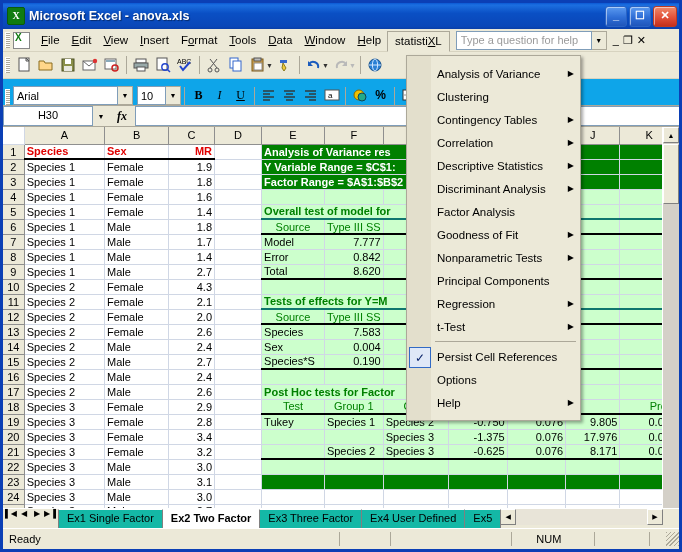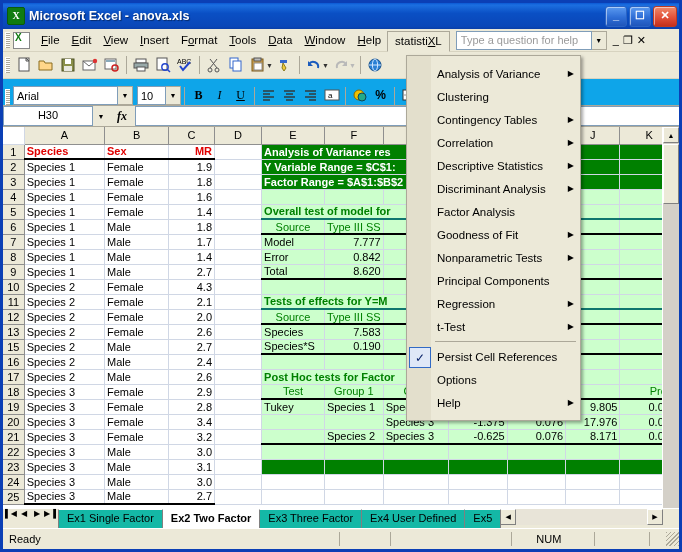--- a/index.html
+++ b/index.html
@@ -634,20 +634,34 @@
         <td></td>
         <td class="litegreen">Species</td>
         <td class="litegreen num">7.583</td>
         <td class="litegreen"></td>
         <td class="litegreen"></td>
         <td class="litegreen"></td>
         <td class="litegreen"></td>
         <td class="litegreen"></td>
       </tr>
 
+      <tr>
+        <td class="rowhdr">14</td>
+        <td>Species 2</td>
+        <td>Male</td>
+        <td class="num">2.4</td>
+        <td></td>
+        <td class="litegreen">Sex</td>
+        <td class="litegreen num">0.004</td>
+        <td class="litegreen"></td>
+        <td class="litegreen"></td>
+        <td class="litegreen"></td>
+        <td class="litegreen"></td>
+        <td class="litegreen"></td>
+      </tr>
 
       <tr>
         <td class="rowhdr">15</td>
         <td>Species 2</td>
         <td>Male</td>
         <td class="num">2.7</td>
         <td></td>
         <td class="litegreen botline">Species*S</td>
         <td class="litegreen num botline">0.190</td>
         <td class="litegreen botline"></td>

